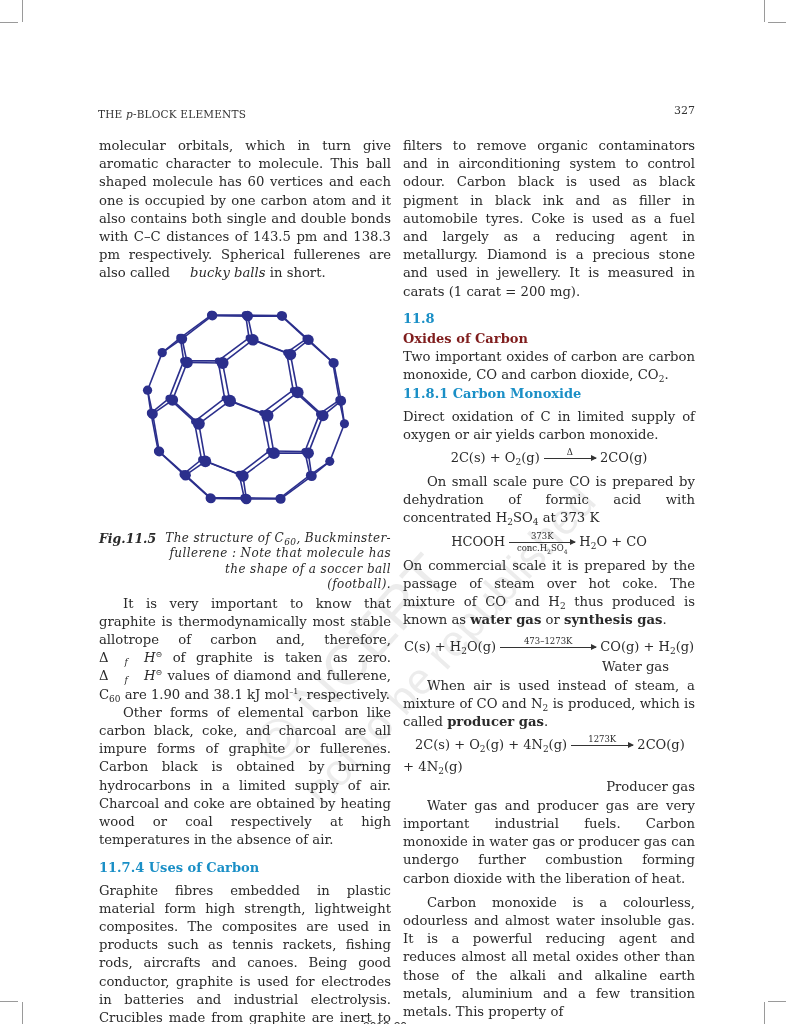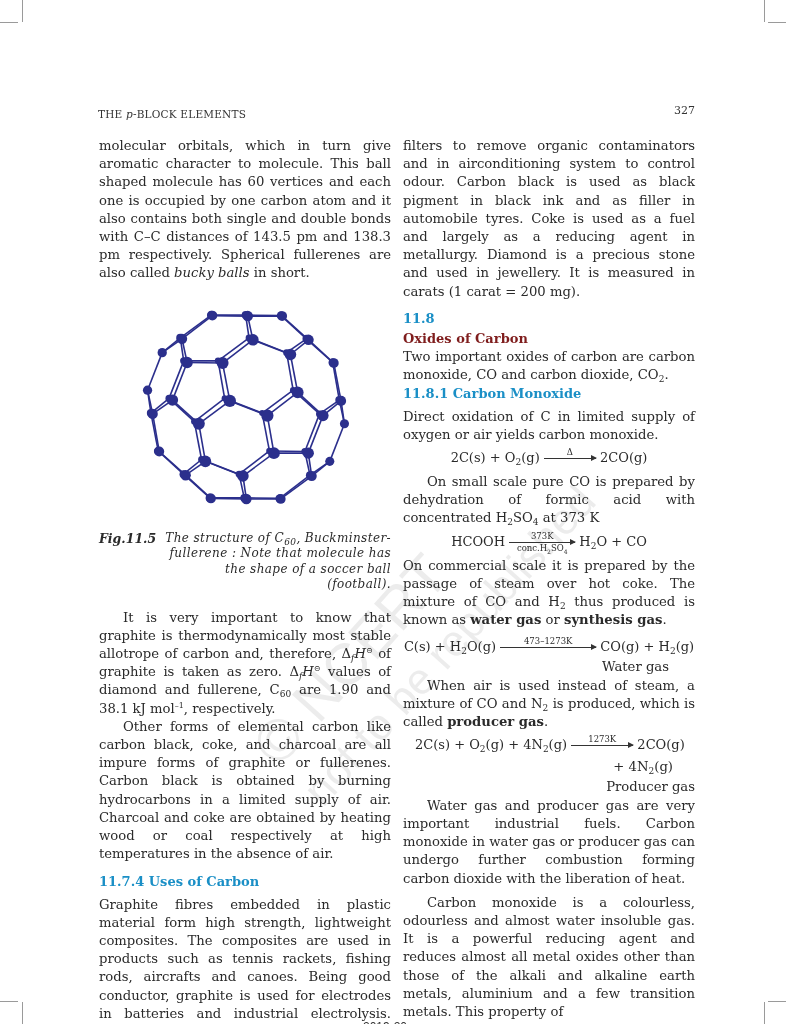--- a/index.html
+++ b/index.html
@@ -7,27 +7,27 @@
          font-family:"DejaVu Serif", serif; color:#2a2a2a; }
   .crop { position:absolute; background:#9a9a9a; }
   .running-head { position:absolute; top:108px; left:98px; font-size:10.5px; letter-spacing:0.2px; color:#333; }
   .running-head i { font-style:italic; }
   .page-num { position:absolute; top:104px; left:674px; font-size:11px; color:#333; }
   .col { position:absolute; top:137px; width:292px; font-size:13.2px; line-height:18.2px; text-align:justify; }
   .col.left { left:99px; }
   .col.right { left:403px; }
   .col p { margin:0; }
   .indent { text-indent:24px; }
-  .it { font-style:italic; }
+  .it { font-style:italic;margin-left:16px; }
   .b { font-weight:bold; }
   sub { font-size:9px; vertical-align:-3px; line-height:0; }
   sup { font-size:8px; vertical-align:5px; line-height:0; }
   .figure { height:238px; margin:6px 0 4px 0; position:relative; }
   .figure svg { position:absolute; left:42px; top:0; }
-  .caption { font-size:12px; line-height:15.5px; font-style:italic; display:flex; margin-bottom:16px; }
+  .caption { font-size:12px; line-height:15.5px; font-style:italic; display:flex; margin-bottom:2px; }
   .caption .lbl { font-style:italic; font-weight:bold; font-size:12.5px; width:66px; flex:none; }
   .caption .txt { letter-spacing:0.4px; text-align:right; }
   .sec-head { color:#1a8fc6; font-weight:bold; font-size:13px; margin:1px 0 4px 0; }
   .sec-head.major { display:flex; line-height:15px; margin-top:6px; }
   .sec-head.major .num { width:42px; flex:none; }
   .sub-it { color:#7f1d1d; font-weight:bold; font-size:13px; margin:4px 0 0 0; }
   .eq { text-align:center; margin:4px 0 4px 0; font-size:13px; white-space:nowrap; }
   .arrow { display:inline-block; position:relative; vertical-align:middle; text-align:center; font-size:8.5px; line-height:9px; }
   .arrow .line { display:block; border-top:1px solid #333; position:relative; margin:1px 0; }
   .arrow .line:after { content:""; position:absolute; right:-1px; top:-4px; border-left:6px solid #333; border-top:3.5px solid transparent; border-bottom:3.5px solid transparent; }
@@ -262,20 +262,20 @@
   </div>
   <div style="text-align:right; padding-right:26px; margin-top:-4px;">Water gas</div>
 
   <p class="indent"><span>When air is used instead of steam, a mixture of CO and N</span><sub>2</sub><span> is produced, which is called </span><span class="b">producer gas</span><span>.</span></p>
 
   <div class="eq" style="margin-top:4px; text-align:left; padding-left:12px;">
     <span>2C(s) + O</span><sub>2</sub><span>(g) + 4N</span><sub>2</sub><span>(g)</span>
     <span class="arrow" style="width:62px;"><span>1273K</span><span class="line"></span><span>&nbsp;</span></span>
     <span>2CO(g)</span>
   </div>
-  <div style="text-align:right; padding-right:22px; margin-top:-2px;"><span>+ 4N</span><sub>2</sub><span>(g)</span></div>
+  <div style="padding-right:22px; margin-top:-2px;"><span>+ 4N</span><sub>2</sub><span>(g)</span></div>
   <div style="text-align:right; margin-top:2px;">Producer gas</div>
 
   <p class="indent">Water  gas and  producer gas are very important industrial fuels. Carbon monoxide in water gas or producer gas can undergo further combustion forming carbon dioxide with the liberation of heat.</p>
   <p class="indent" style="margin-top:6px;">Carbon monoxide  is a colourless, odourless and almost water insoluble gas. It is a powerful reducing agent and reduces almost all metal oxides other than those of the alkali and alkaline earth metals, aluminium and a few transition metals. This property of</p>
 </div>
 
 <div class="footer">2019-20</div>
 
 </body></html>

